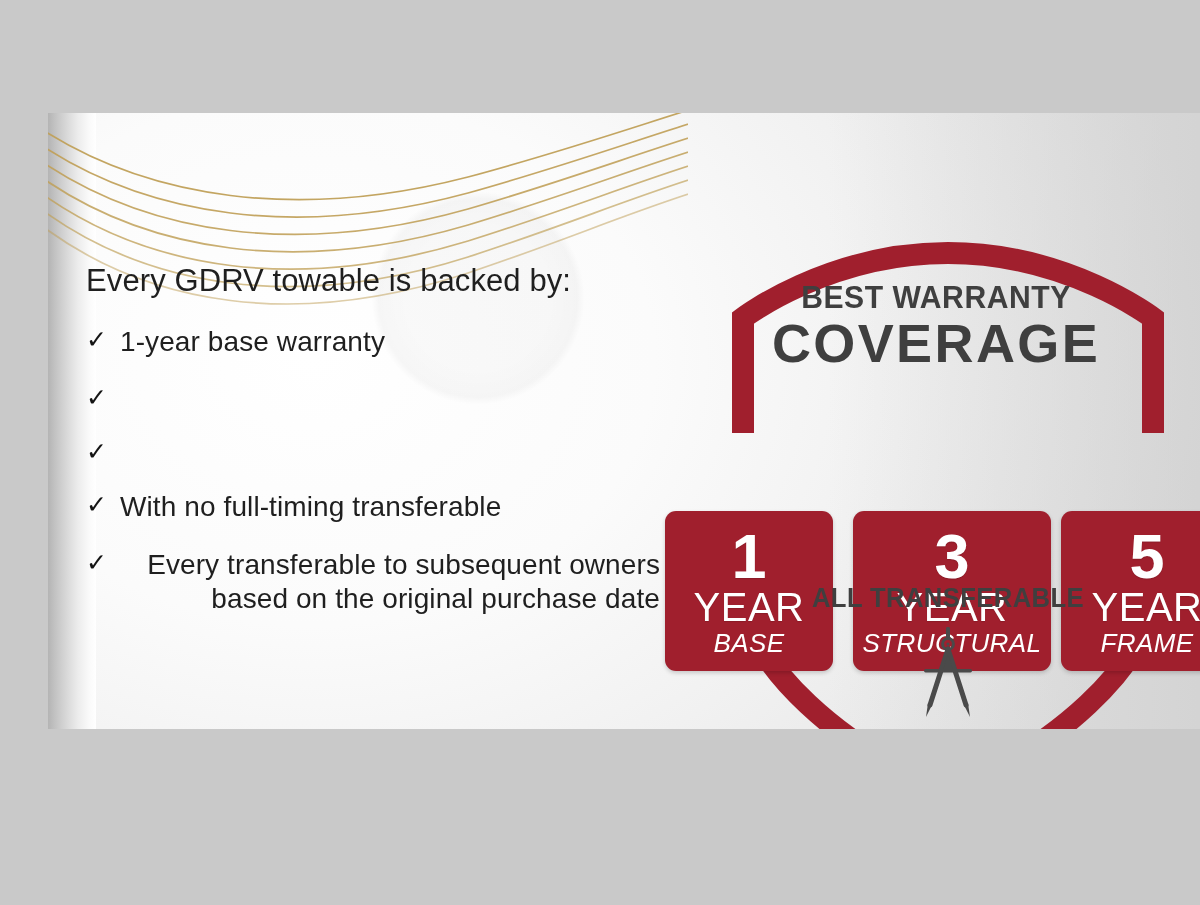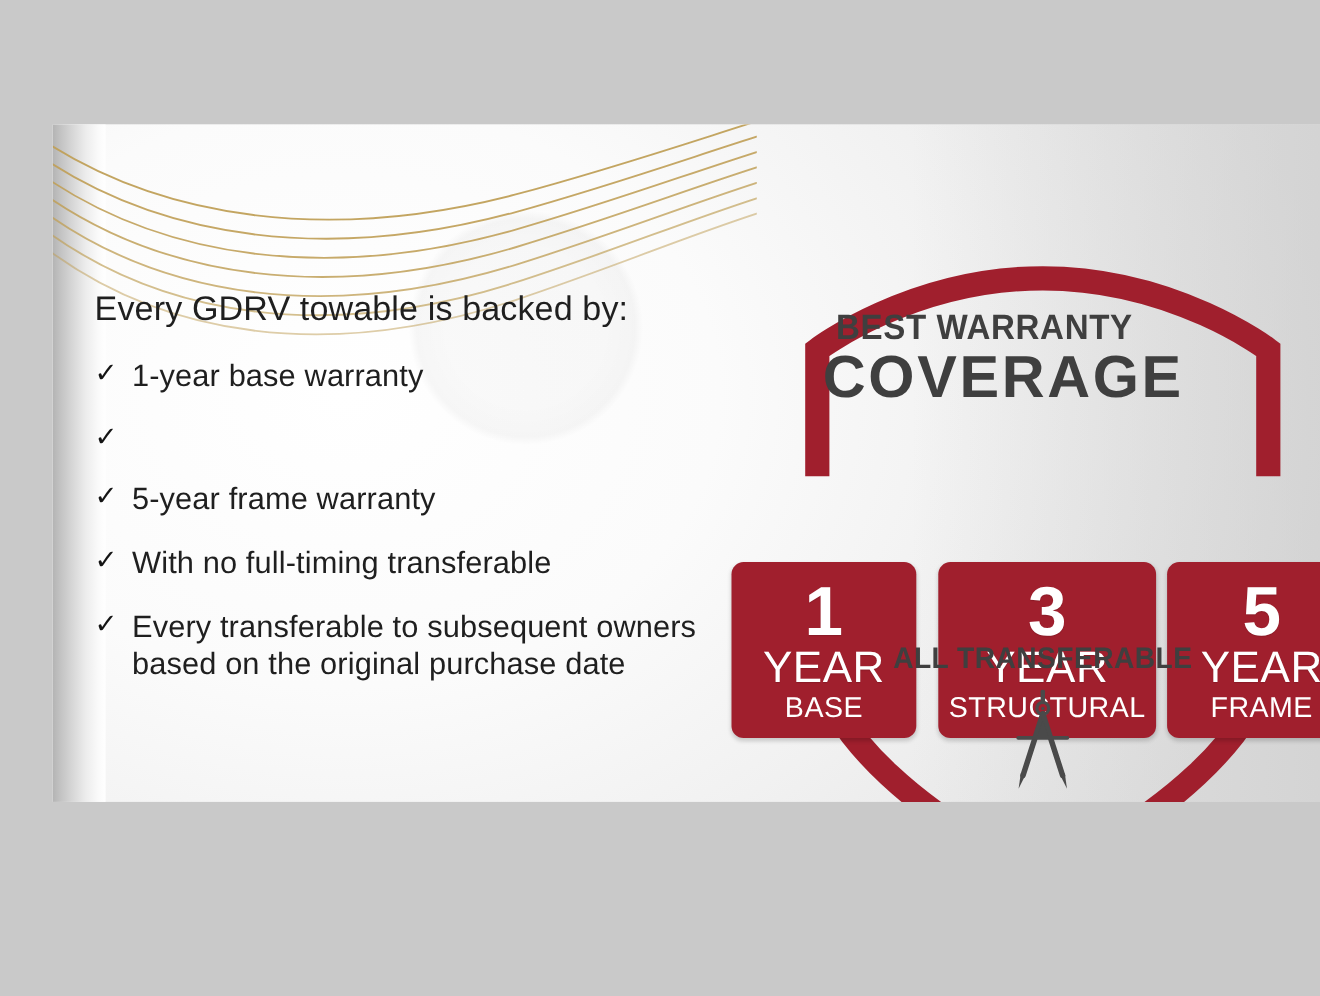--- a/index.html
+++ b/index.html
@@ -65,21 +65,21 @@
   .bullets { list-style:none; }
   .bullet {
     display:flex; align-items:flex-start; margin-bottom:24px;
   }
   .bullet .tick {
     flex:0 0 auto; width:34px; font-size:25px; line-height:1.18;
     color:#141414; font-weight:400; text-align:left;
   }
   .bullet .btext {
     font-size:28px; line-height:1.22; color:#1f1f1f; font-weight:400;
-    letter-spacing:.1px; max-width:540px;
+    letter-spacing:.1px; max-width:540px;text-align:right;
   }
 
   
   #badge { position:absolute; left:600px; top:120px; width:600px; height:570px; }
   #badge svg { display:block; }
 
   .boxes { position:absolute; left:0; top:0; width:600px; height:570px; }
   .yrbox {
     position:absolute;
     background:#a01f2d;
@@ -95,25 +95,25 @@
     font-family:"Liberation Sans", sans-serif;
     text-shadow:0 1px 1px rgba(0,0,0,.14);
   }
   .yrbox .yr {
     font-size:40px; font-weight:400; line-height:1.0;
     letter-spacing:.5px; margin-top:1px;
     text-shadow:0 1px 1px rgba(0,0,0,.14);
   }
   .yrbox .kind {
     font-size:26px; font-weight:400; line-height:1.05;
-    letter-spacing:.4px; margin-top:3px;
+    letter-spacing:.4px; margin-top:3px;font-style:italic;
   }
 
   .badge-title {
-    position:absolute; left:100px; top:48px; width:400px; text-align:left;
+    position:absolute; left:88px; top:48px; width:400px; text-align:center;
     color:#3f3f3f; pointer-events:none;
   }
   .badge-title .l1 {
     font-size:32px; font-weight:700; letter-spacing:.6px; line-height:1.02;
     transform:scaleX(.94); transform-origin:center;
   }
   .badge-title .l2 {
     font-size:54px; font-weight:700; letter-spacing:2.4px; line-height:1.04;
     margin-top:1px;
   }
@@ -154,21 +154,20 @@
       <ul class="bullets">
         <li class="bullet">
           <span class="tick">✓</span>
           <span class="btext">1-year base warranty</span>
         </li>
         <li class="bullet">
           <span class="tick">✓</span>
         </li>
         <li class="bullet">
           <span class="tick">✓</span>
-          <span class="btext">5-year frame warranty</span>
         </li>
         <li class="bullet">
           <span class="tick">✓</span>
           <span class="btext">With no full-timing transferable</span>
         </li>
         <li class="bullet">
           <span class="tick">✓</span>
           <span class="btext">Every transferable to subsequent owners based on the original purchase date</span>
         </li>
       </ul>

